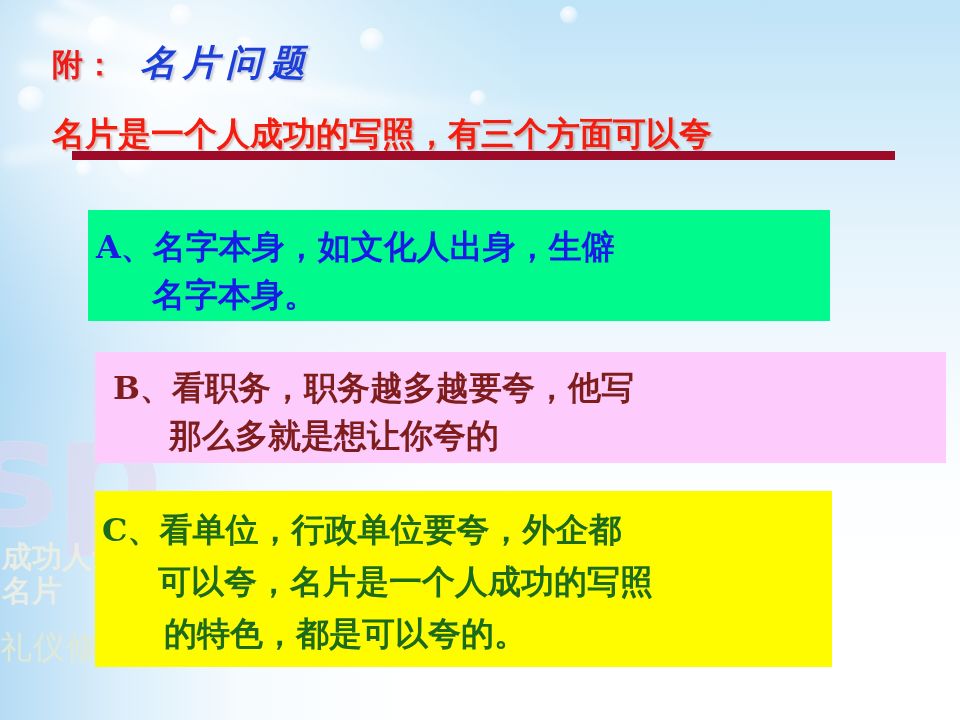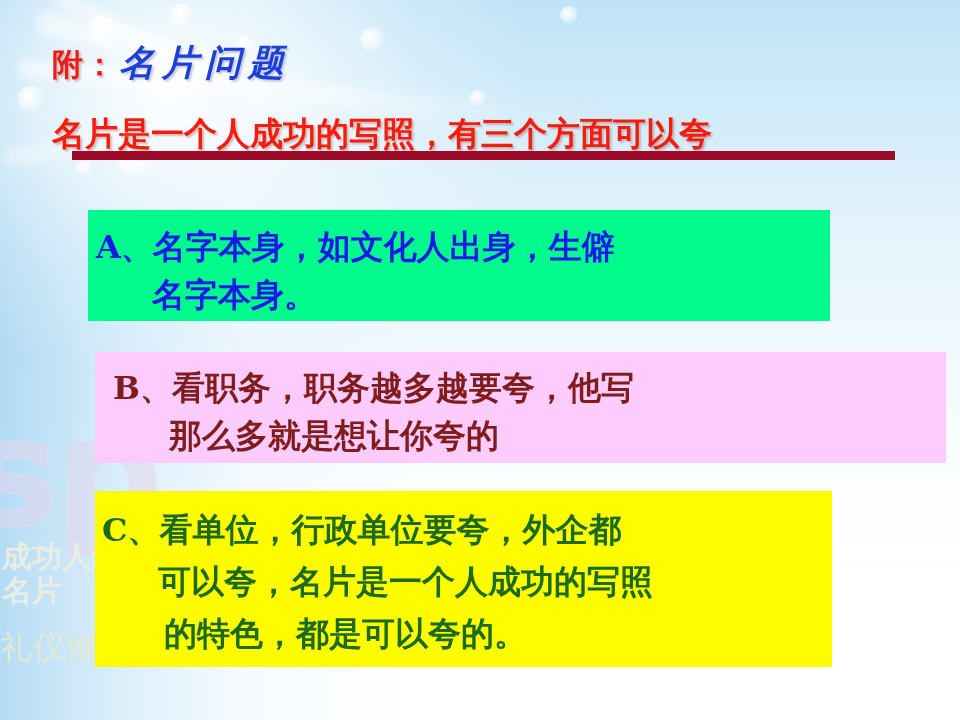--- a/index.html
+++ b/index.html
@@ -126,21 +126,21 @@
     text-shadow: 2px 2px 2px rgba(120,60,60,0.33);
     vertical-align: baseline;
   }
   .title-main {
     font-family: "DejaVu Serif", "Liberation Serif", serif;
     font-size: 36px;
     font-weight: 700;
     font-style: italic;
     color: #1B3FD8;
     letter-spacing: 7px;
-    margin-left: 3px;
+    margin-left: 24px;
     text-shadow: 2px 2px 2px rgba(90,90,140,0.30);
     vertical-align: baseline;
   }
   .subtitle {
     position: absolute;
     left: 52px;
     top: 100px;
     white-space: nowrap;
     font-family: "DejaVu Sans", "Liberation Sans", sans-serif;
     font-size: 33px;

